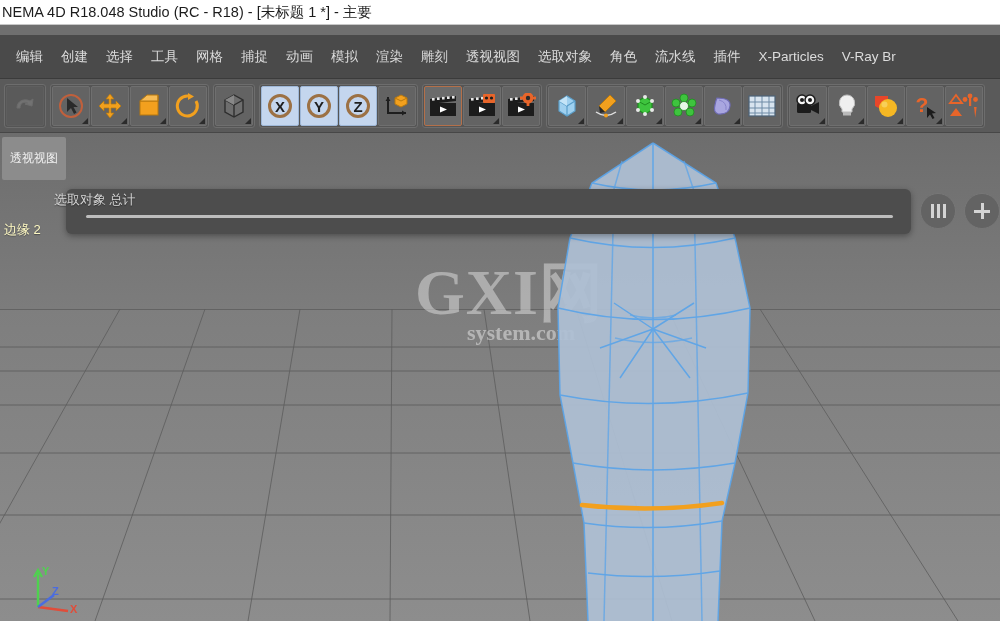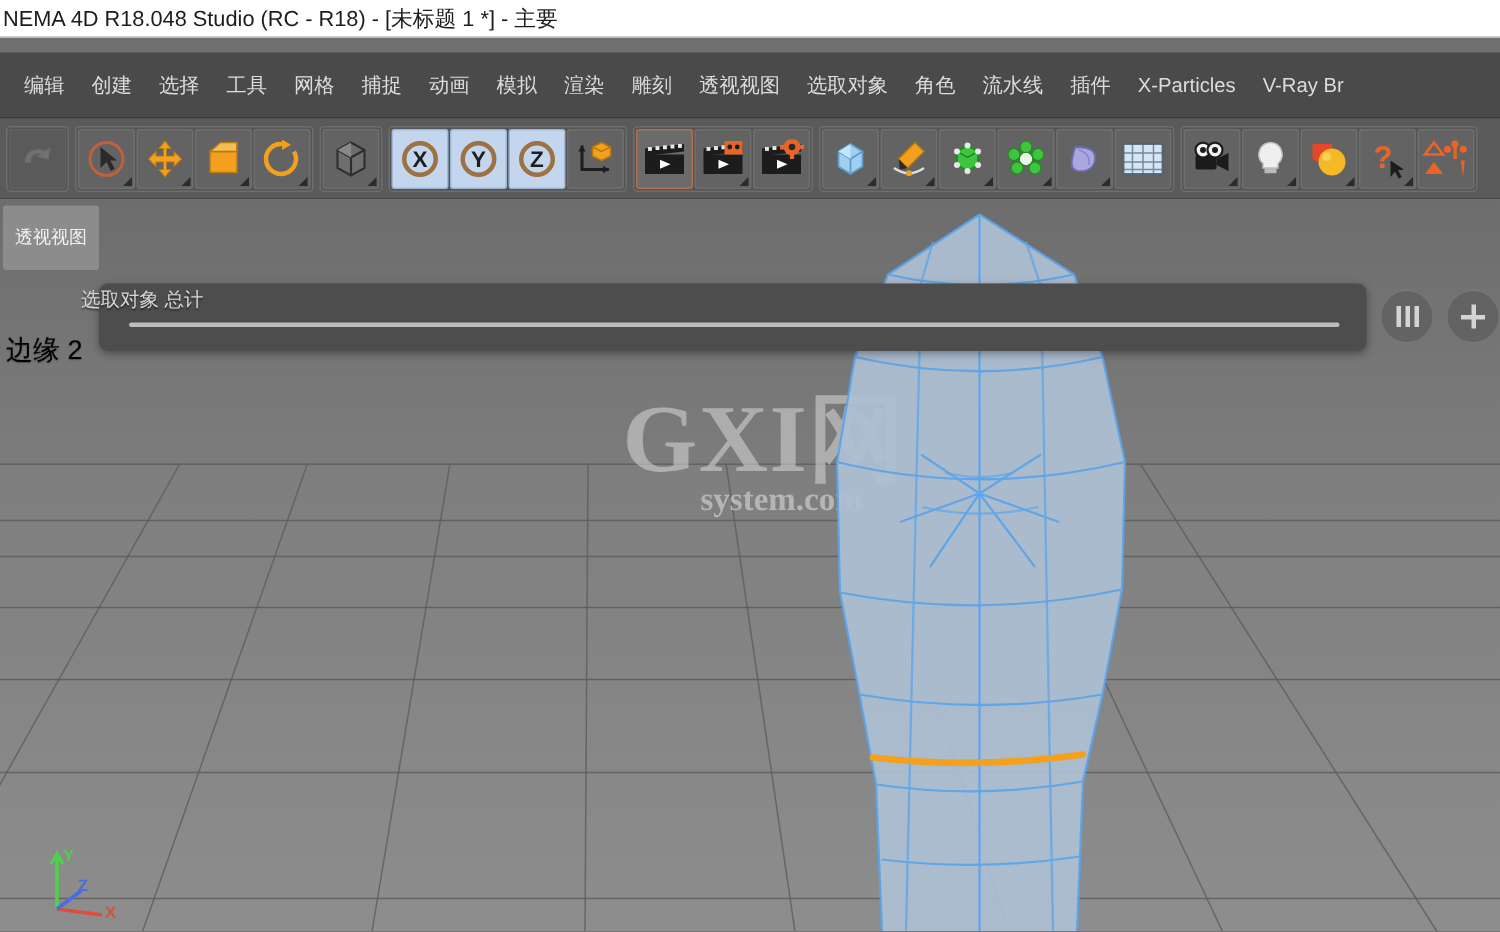--- a/index.html
+++ b/index.html
@@ -93,21 +93,21 @@
     background: linear-gradient(#7e7e7e, #8d8d8d);
   }
   .hz {
     position: absolute; left: 0; right: 0; top: 36%;
     height: 1px; background: #636363;
   }
 
   
   .vp-status {
     position: absolute; left: 4px; top: 88px;
-    color: #000000; font-size: 18px; z-index: 35;
+    color: #fef9c3; font-size: 13px; z-index: 35;
     text-shadow: 0 1px 1px rgba(0,0,0,.35);
   }
   .vp-overlay-label {
     position: absolute; left: 54px; top: 58px;
     color: #d6d6d6; font-size: 13px; z-index: 34;
     text-shadow: 0 1px 1px rgba(0,0,0,.45);
   }
 
   
   .float-bar {

